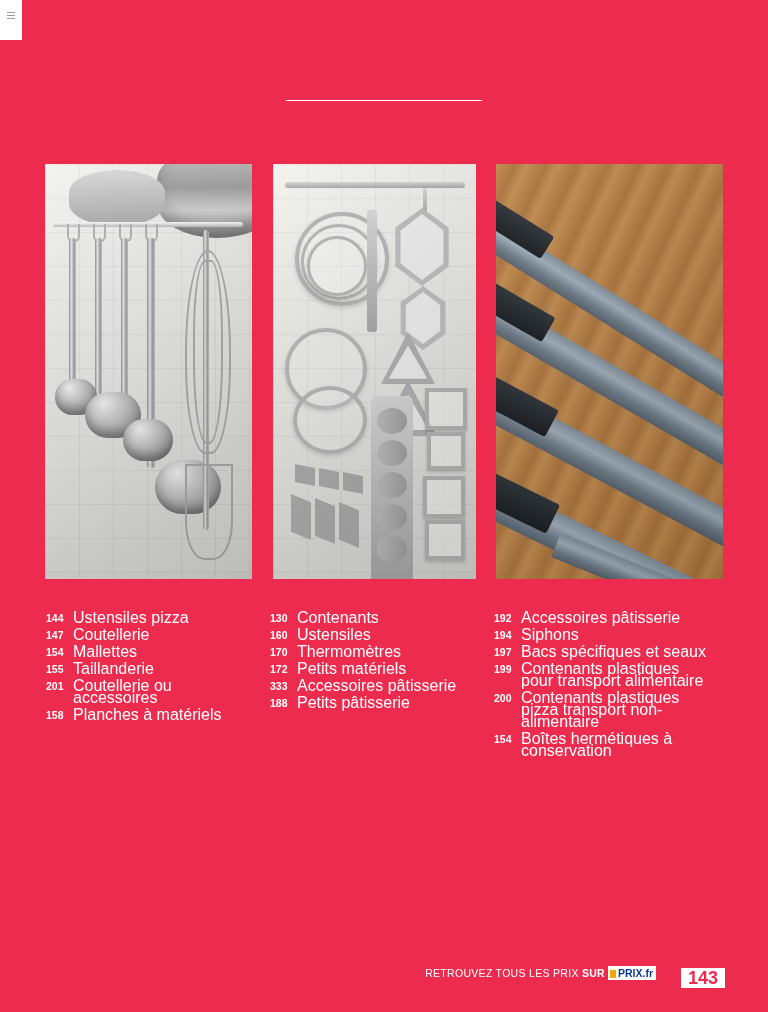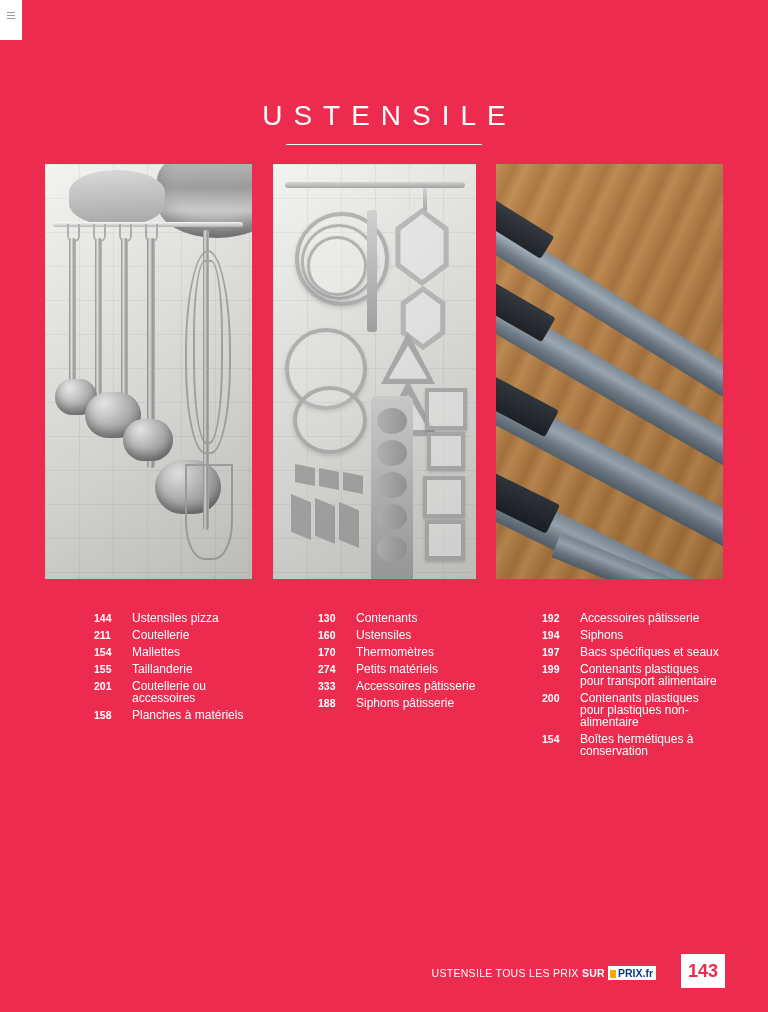--- a/index.html
+++ b/index.html
@@ -255,25 +255,24 @@
     margin-bottom: 5px;
     line-height: 12px;
   }
   .toc-page {
     width: 26px;
     flex: 0 0 26px;
     font-weight: bold;
     font-size: 10.5px;
     color: #ffffff;
     text-align: left;
-    padding-right: 12px;
-    margin-left: 48px;
+    padding-right: 1px;
   }
   .toc-label {
-    font-size: 12px;
+    font-size: 16px;
     font-weight: 400;
     color: #ffffff;
   }
   .toc-label .sub {
     display: block;
   }
 
   
   .footer {
     position: absolute;
@@ -312,21 +311,21 @@
     background: #f7a800;
     margin-right: 2px;
     vertical-align: -1px;
   }
   .metro-logo .fr { color: #0a3a8c; margin-top: 30px; }
   .page-num-box {
     position: absolute;
     right: 43px;
     bottom: 2px;
     width: 44px;
-    height: 34px;
+    height: 20px;
     background: #ffffff;
     display: flex;
     align-items: center;
     justify-content: center;
   }
   .page-num {
     color: #ec2b4e;
     font-size: 18px;
     font-weight: bold;
   }
@@ -338,21 +337,20 @@
 
   <div class="corner-mark">
     <div class="dots">
       <span></span>
         <span></span>
         <span></span>
     </div>
   </div>
 
   <div class="title-wrap">
-    <div class="title">USTENSILE</div>
     <div class="title-rule"></div>
   </div>
 
   <div class="photos">
 
     <div class="photo photo-1">
       <div class="tile-bg"></div>
       <div class="pot"></div>
       <div class="pot2"></div>
       <div class="rail"></div>
@@ -450,21 +448,21 @@
   </div>
 
   <div class="toc">
 
     <div class="toc-col col-1">
       <div class="toc-item">
         <span class="toc-page">144</span>
         <span class="toc-label">Ustensiles pizza</span>
       </div>
       <div class="toc-item">
-        <span class="toc-page">211</span>
+        <span class="toc-page">147</span>
         <span class="toc-label">Coutellerie</span>
       </div>
       <div class="toc-item">
         <span class="toc-page">154</span>
         <span class="toc-label">Mallettes</span>
       </div>
       <div class="toc-item">
         <span class="toc-page">155</span>
         <span class="toc-label">Taillanderie</span>
       </div>
@@ -485,30 +483,30 @@
       </div>
       <div class="toc-item">
         <span class="toc-page">160</span>
         <span class="toc-label">Ustensiles</span>
       </div>
       <div class="toc-item">
         <span class="toc-page">170</span>
         <span class="toc-label">Thermomètres</span>
       </div>
       <div class="toc-item">
-        <span class="toc-page">274</span>
+        <span class="toc-page">172</span>
         <span class="toc-label">Petits matériels</span>
       </div>
       <div class="toc-item">
         <span class="toc-page">333</span>
         <span class="toc-label">Accessoires pâtisserie</span>
       </div>
       <div class="toc-item">
         <span class="toc-page">188</span>
-        <span class="toc-label">Siphons pâtisserie</span>
+        <span class="toc-label">Petits pâtisserie</span>
       </div>
     </div>
 
     <div class="toc-col col-3">
       <div class="toc-item">
         <span class="toc-page">192</span>
         <span class="toc-label">Accessoires pâtisserie</span>
       </div>
       <div class="toc-item">
         <span class="toc-page">194</span>
@@ -522,32 +520,32 @@
         <span class="toc-page">199</span>
         <span class="toc-label">
           <span>Contenants plastiques</span>
           <span class="sub">pour transport alimentaire</span>
         </span>
       </div>
       <div class="toc-item">
         <span class="toc-page">200</span>
         <span class="toc-label">
           <span>Contenants plastiques</span>
-          <span class="sub">pour plastiques non-alimentaire</span>
+          <span class="sub">pizza transport non-alimentaire</span>
         </span>
       </div>
       <div class="toc-item">
         <span class="toc-page">154</span>
         <span class="toc-label">Boîtes hermétiques à conservation</span>
       </div>
     </div>
   </div>
 
   <div class="footer">
     <div class="footer-text">
-      <span>USTENSILE TOUS LES PRIX </span><b>SUR</b><span class="metro-logo"><span class="sq"></span><span>PRIX</span><span class="fr">.fr</span></span>
+      <span>RETROUVEZ TOUS LES PRIX </span><b>SUR</b><span class="metro-logo"><span class="sq"></span><span>PRIX</span><span class="fr">.fr</span></span>
     </div>
     <div class="page-num-box">
       <span class="page-num">143</span>
     </div>
   </div>
 
 </div>
 
 </body></html>

